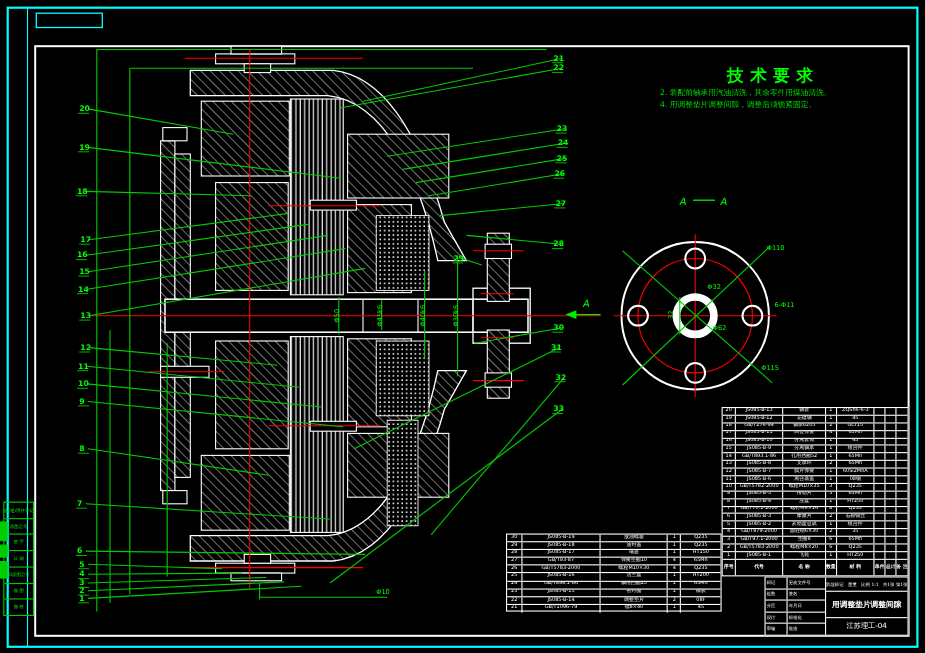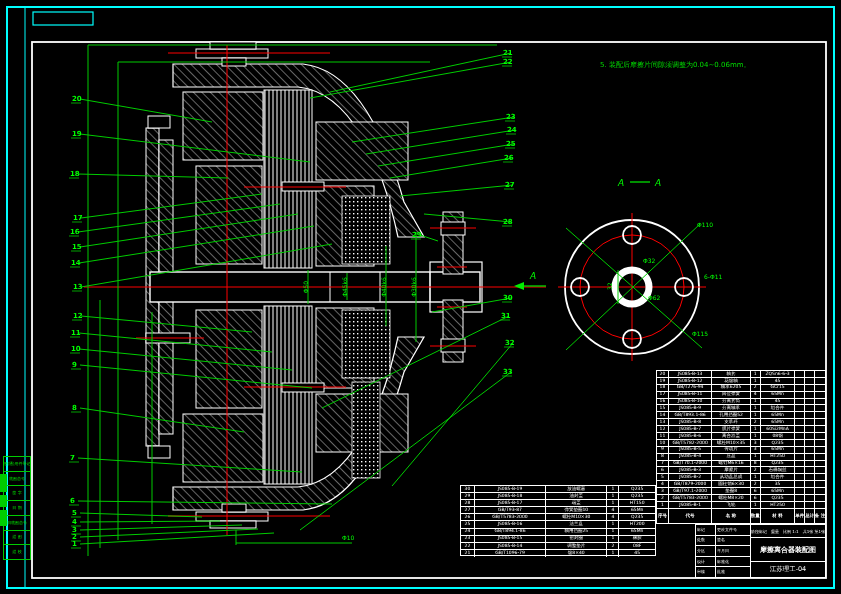--- a/index.html
+++ b/index.html
@@ -290,22 +290,24 @@
         <text x="342" y="540" fill="#00ff00" font-size="6">Φ10</text>
         <text x="697" y="227" fill="#00ff00" font-size="6">Φ110</text>
         <text x="704" y="279" fill="#00ff00" font-size="6">6-Φ11</text>
         <text x="643" y="263" fill="#00ff00" font-size="6">Φ32</text>
         <text x="648" y="300" fill="#00ff00" font-size="6">Φ62</text>
         <text x="692" y="336" fill="#00ff00" font-size="6">Φ115</text>
       </g>
 </svg>
 
 <div id="techreq" class="abs">
+  <div class="tr-title">技术要求</div>
   <div id="tr-lines">
-        <div class="tr-line">5. 装配后摩擦片间隙须调整为0.04~0.06mm。</div>
+        <div class="tr-line">2. 装配前轴承用汽油清洗，其余零件用煤油清洗。</div>
+        <div class="tr-line">4. 用调整垫片调整间隙，调整后须锁紧固定。</div>
       </div>
 </div>
 
 <div id="bom-right" class="bom abs" style="left:656px;top:370px;width:170px;height:154px;">
       <div class="bom-row" style="height: 6.9px;">
         <div class="bom-cell" style="width: 12px;">20</div>
         <div class="bom-cell" style="width: 44px;">JS085-B-13</div>
         <div class="bom-cell" style="width: 39px;">轴套</div>
         <div class="bom-cell" style="width: 10px;">1</div>
         <div class="bom-cell" style="width: 35px;">ZQSn6-6-3</div>
@@ -606,21 +608,21 @@
           <div class="sig-cell">设计</div>
           <div class="sig-cell">标准化</div>
         </div>
         <div class="sig-row">
           <div class="sig-cell">审核</div>
           <div class="sig-cell">批准</div>
         </div>
       </div>
   <div id="tb-right">
     <div id="tb-meta">阶段标记　重量　比例 1:1　共1张 第1张</div>
-    <div id="tb-title">摩擦离合器装配图</div>
+    <div id="tb-title">用调整垫片调整间隙</div>
     <div id="tb-org">江苏理工-04</div>
   </div>
 </div>
 
 <div id="margintable" class="abs">
       <div class="m-row">借(通)用件登记</div>
       <div class="m-row">底图总号</div>
       <div class="m-row">签 字</div>
       <div class="m-row">日 期</div>
       <div class="m-row">旧底图总号</div>

